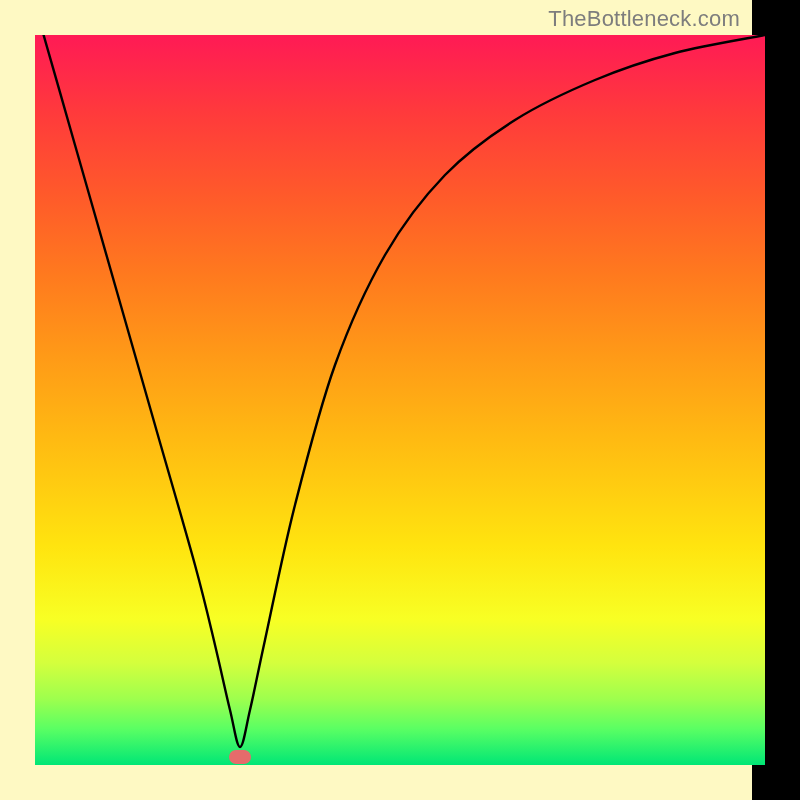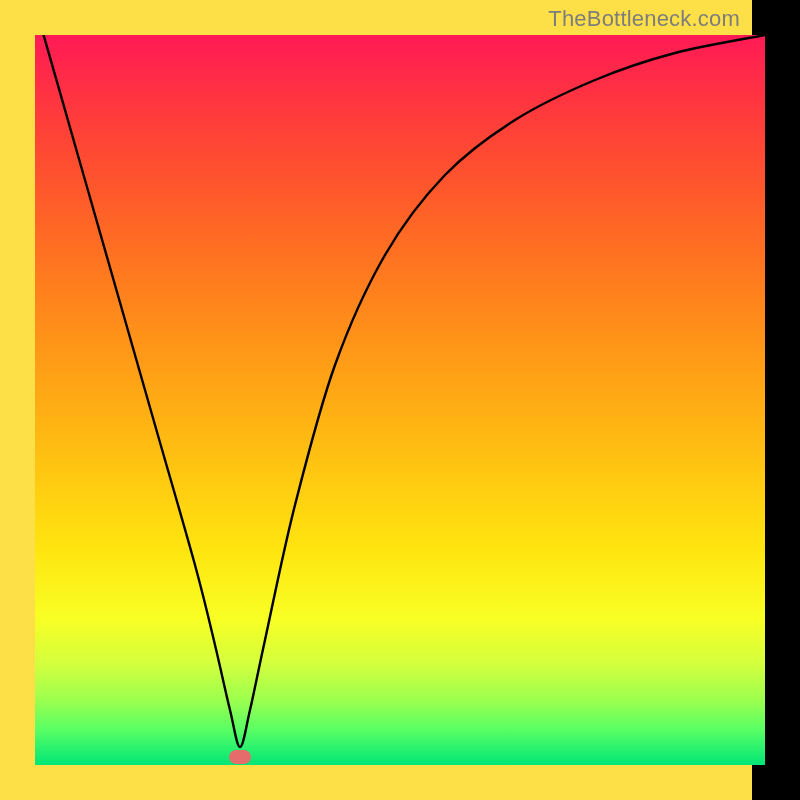--- a/index.html
+++ b/index.html
@@ -8,21 +8,21 @@
     width: 800px;
     height: 800px;
     background: #000;
     font-family: Arial, Helvetica, sans-serif;
     overflow: hidden;
   }
   .frame {
     position: relative;
     width: 752px;
     height: 800px;
-    background: #fde047;
+    background: #fef9c3;
   }
   .plot-area {
     position: absolute;
     left: 35px;
     top: 35px;
     width: 730px;
     height: 730px;
     background: linear-gradient(to bottom,
       #ff1a55 0%,
       #ff3b3b 11%,

